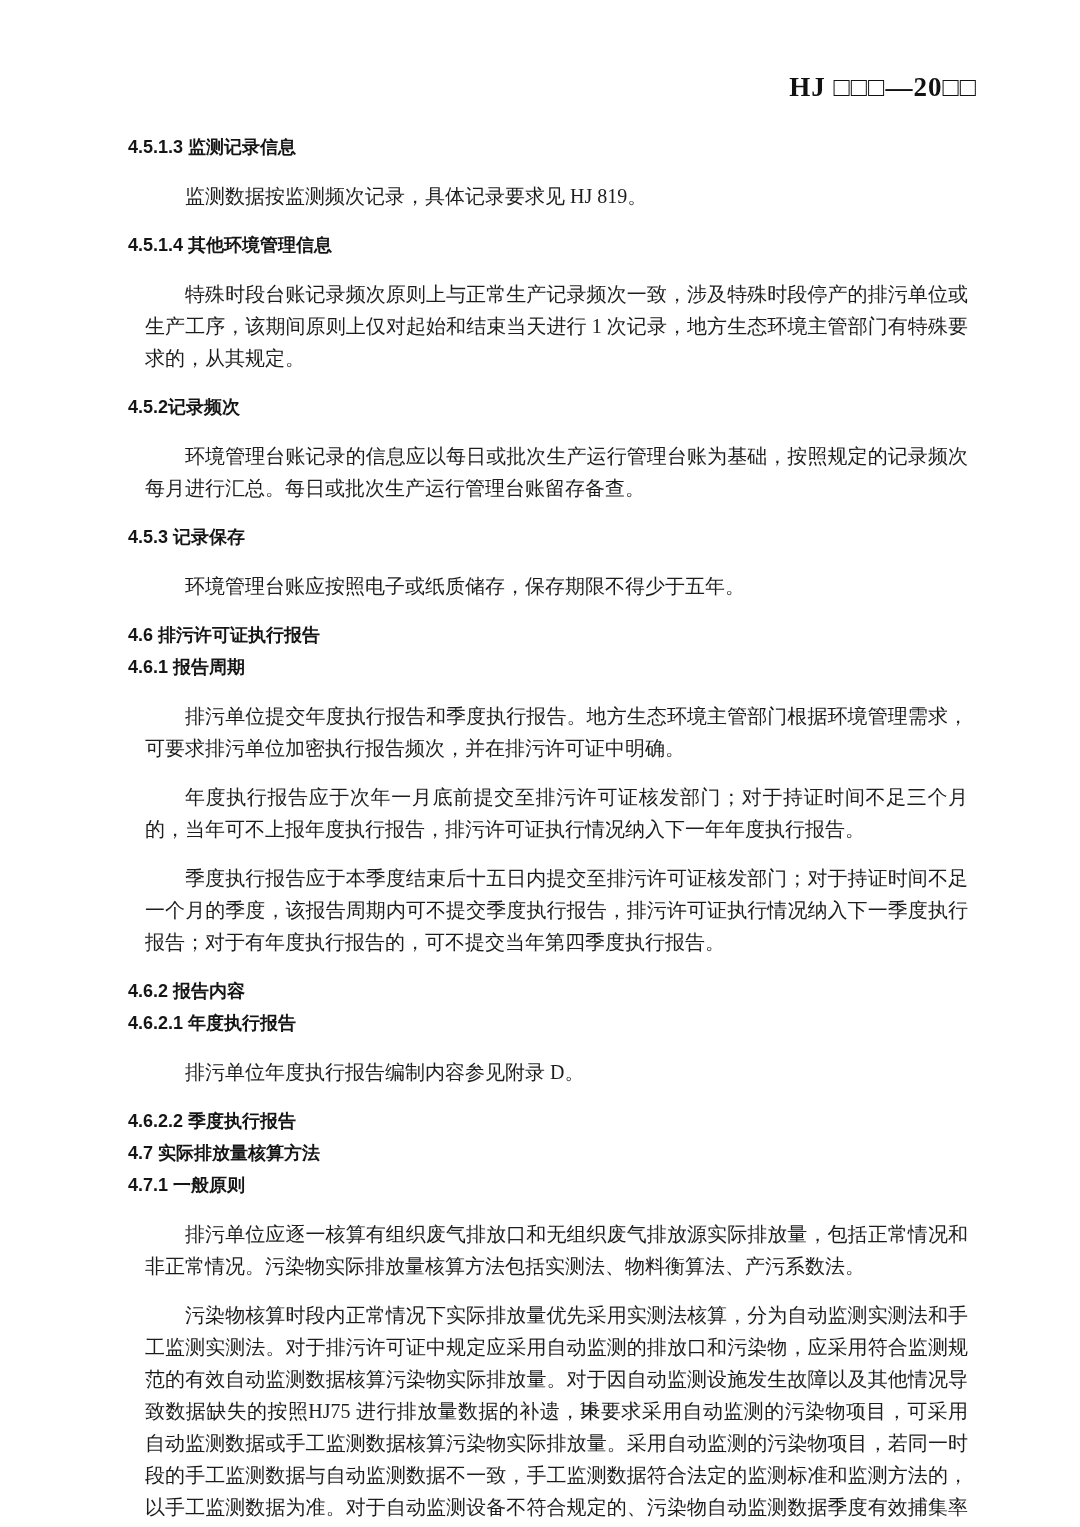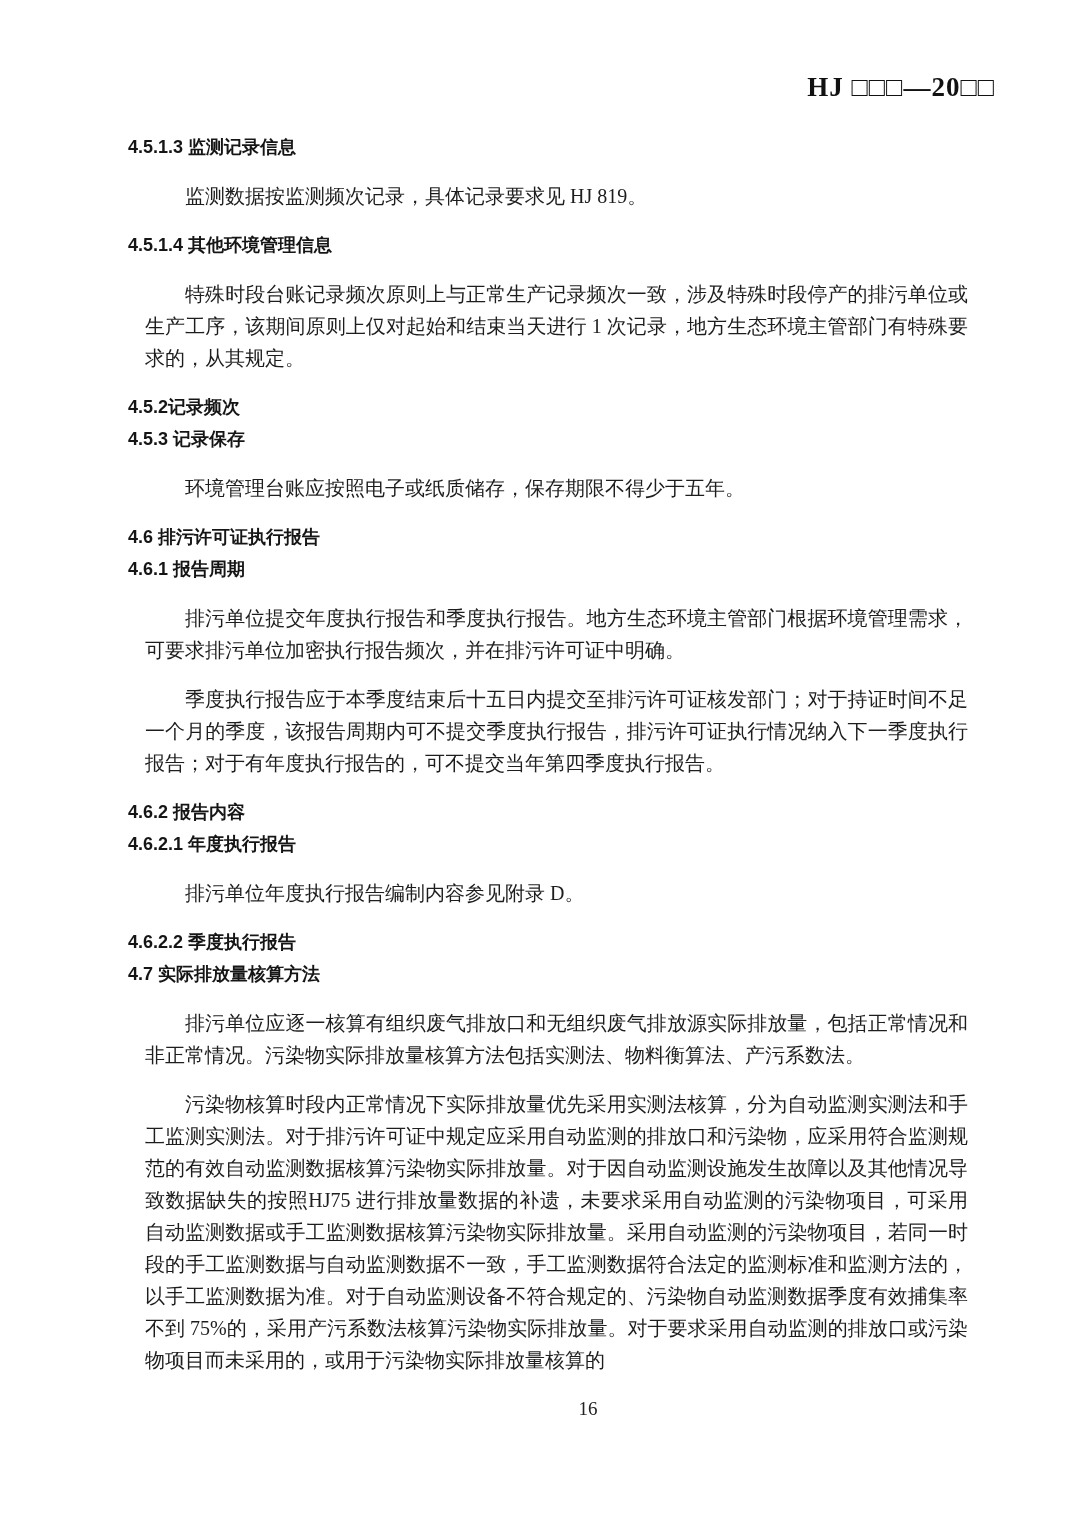--- a/index.html
+++ b/index.html
@@ -13,21 +13,21 @@
   .page {
     position: relative;
     width: 1080px;
     height: 1527px;
     background: #ffffff;
     color: #1d1d1d;
   }
   .doc-header {
     position: absolute;
     top: 72px;
-    right: 85px;
+    right: 103px;
     font-family: "Liberation Serif", "DejaVu Serif", serif;
     font-weight: bold;
     font-size: 27px;
     letter-spacing: 1px;
     color: #111111;
     white-space: nowrap;
   }
   .content {
     position: absolute;
     top: 131px;
@@ -69,30 +69,33 @@
 <div class="page">
 
   <div class="doc-header">HJ □□□—20□□</div>
 
   <div class="content">
     <div class="h">4.5.1.3 监测记录信息</div>
     <p class="p">监测数据按监测频次记录，具体记录要求见 HJ 819。</p>
     <div class="h">4.5.1.4 其他环境管理信息</div>
     <p class="p">特殊时段台账记录频次原则上与正常生产记录频次一致，涉及特殊时段停产的排污单位或生产工序，该期间原则上仅对起始和结束当天进行 1 次记录，地方生态环境主管部门有特殊要求的，从其规定。</p>
     <div class="h">4.5.2记录频次</div>
+    <p class="p">环境管理台账记录的信息应以每日或批次生产运行管理台账为基础，按照规定的记录频次每月进行汇总。每日或批次生产运行管理台账留存备查。</p>
     <div class="h">4.5.3 记录保存</div>
     <p class="p">环境管理台账应按照电子或纸质储存，保存期限不得少于五年。</p>
     <div class="h">4.6 排污许可证执行报告</div>
     <div class="h">4.6.1 报告周期</div>
     <p class="p">排污单位提交年度执行报告和季度执行报告。地方生态环境主管部门根据环境管理需求，可要求排污单位加密执行报告频次，并在排污许可证中明确。</p>
+    <p class="p">年度执行报告应于次年一月底前提交至排污许可证核发部门；对于持证时间不足三个月的，当年可不上报年度执行报告，排污许可证执行情况纳入下一年年度执行报告。</p>
     <p class="p">季度执行报告应于本季度结束后十五日内提交至排污许可证核发部门；对于持证时间不足一个月的季度，该报告周期内可不提交季度执行报告，排污许可证执行情况纳入下一季度执行报告；对于有年度执行报告的，可不提交当年第四季度执行报告。</p>
     <div class="h">4.6.2 报告内容</div>
     <div class="h">4.6.2.1 年度执行报告</div>
     <p class="p">排污单位年度执行报告编制内容参见附录 D。</p>
     <div class="h">4.6.2.2 季度执行报告</div>
     <div class="h">4.7 实际排放量核算方法</div>
+    <div class="h">4.7.1 一般原则</div>
     <p class="p">排污单位应逐一核算有组织废气排放口和无组织废气排放源实际排放量，包括正常情况和非正常情况。污染物实际排放量核算方法包括实测法、物料衡算法、产污系数法。</p>
     <p class="p">污染物核算时段内正常情况下实际排放量优先采用实测法核算，分为自动监测实测法和手工监测实测法。对于排污许可证中规定应采用自动监测的排放口和污染物，应采用符合监测规范的有效自动监测数据核算污染物实际排放量。对于因自动监测设施发生故障以及其他情况导致数据缺失的按照HJ75 进行排放量数据的补遗，未要求采用自动监测的污染物项目，可采用自动监测数据或手工监测数据核算污染物实际排放量。采用自动监测的污染物项目，若同一时段的手工监测数据与自动监测数据不一致，手工监测数据符合法定的监测标准和监测方法的，以手工监测数据为准。对于自动监测设备不符合规定的、污染物自动监测数据季度有效捕集率不到 75%的，采用产污系数法核算污染物实际排放量。对于要求采用自动监测的排放口或污染物项目而未采用的，或用于污染物实际排放量核算的</p>
   </div>
 
   <div class="footer">16</div>
 
 </div>
 
 </body></html>

